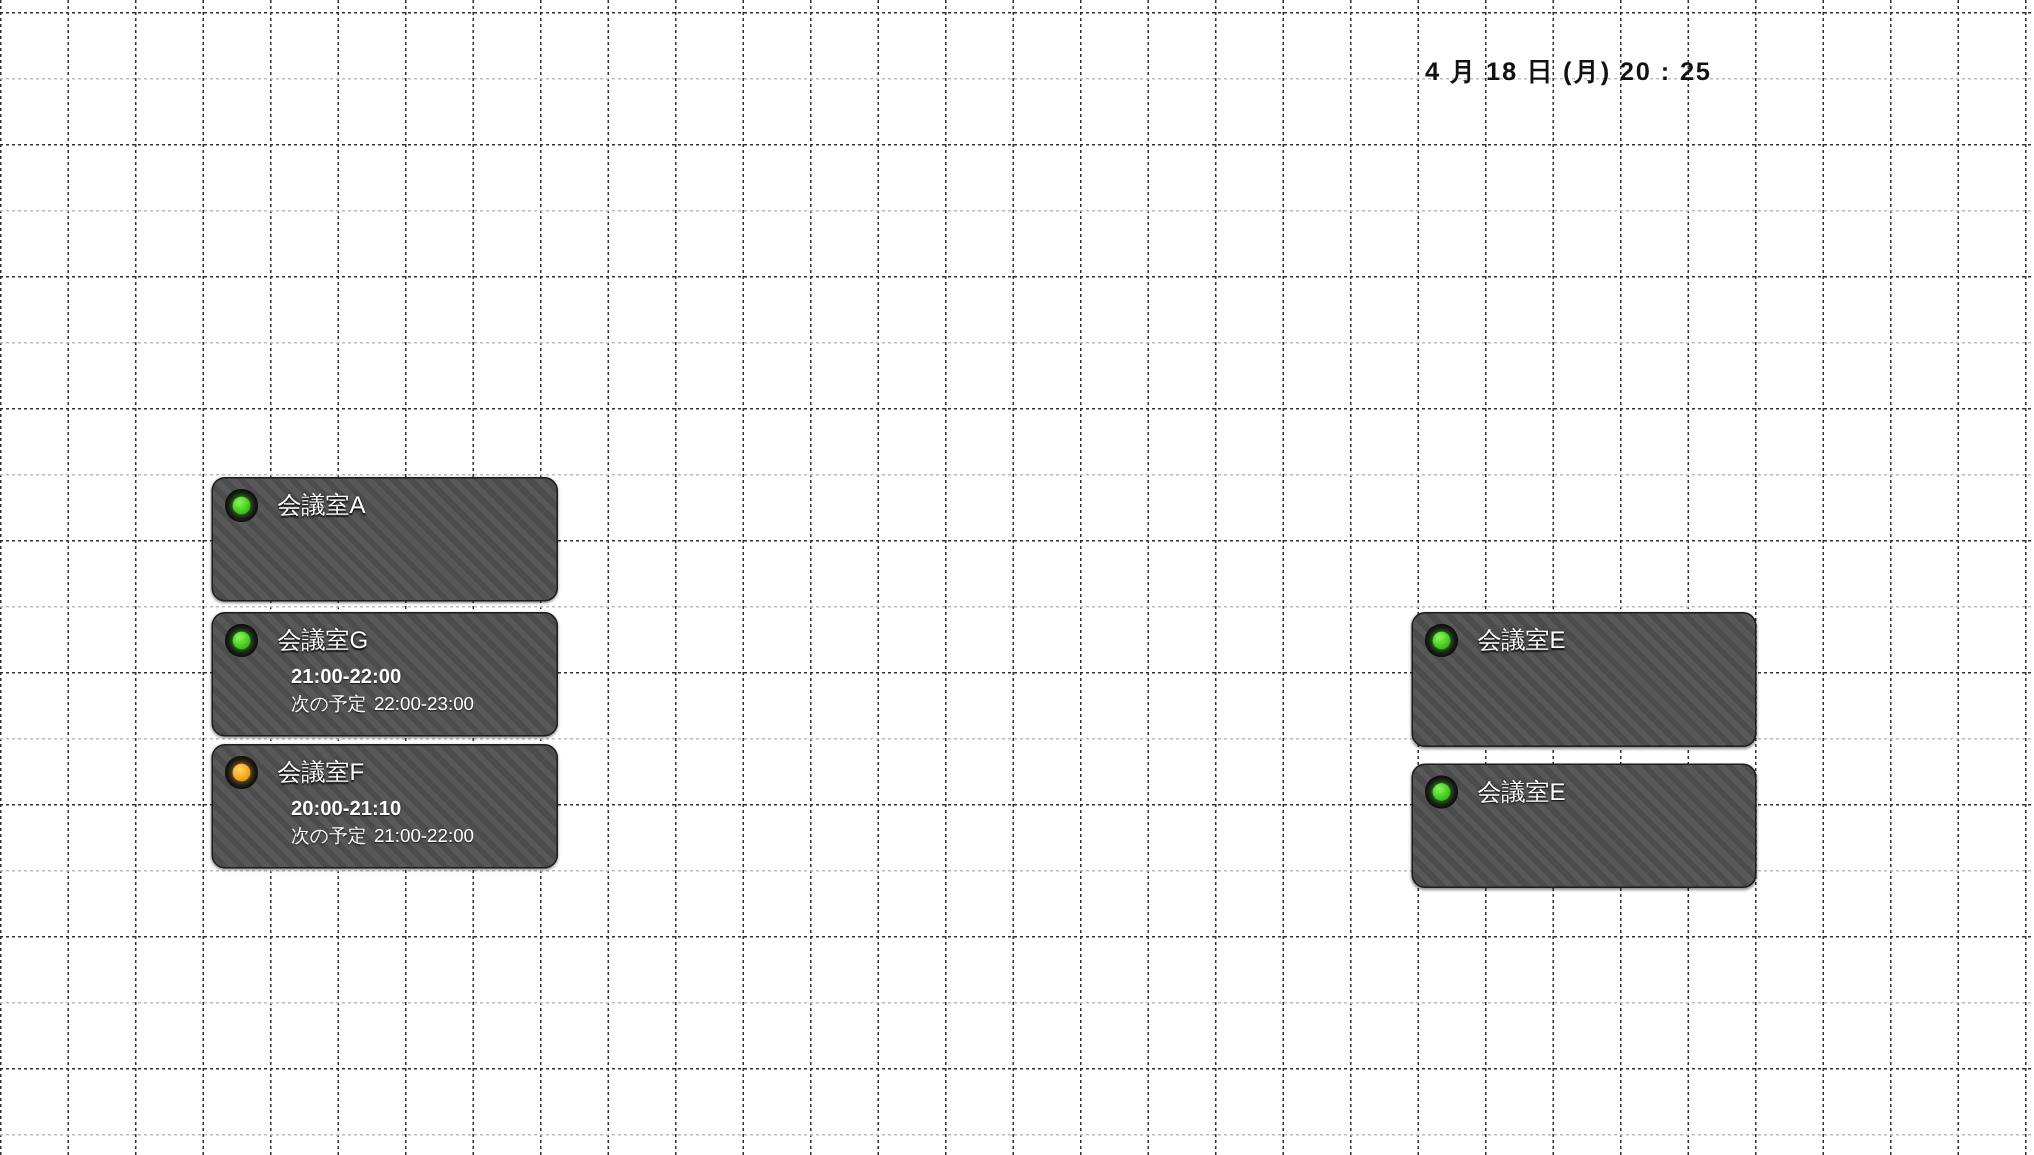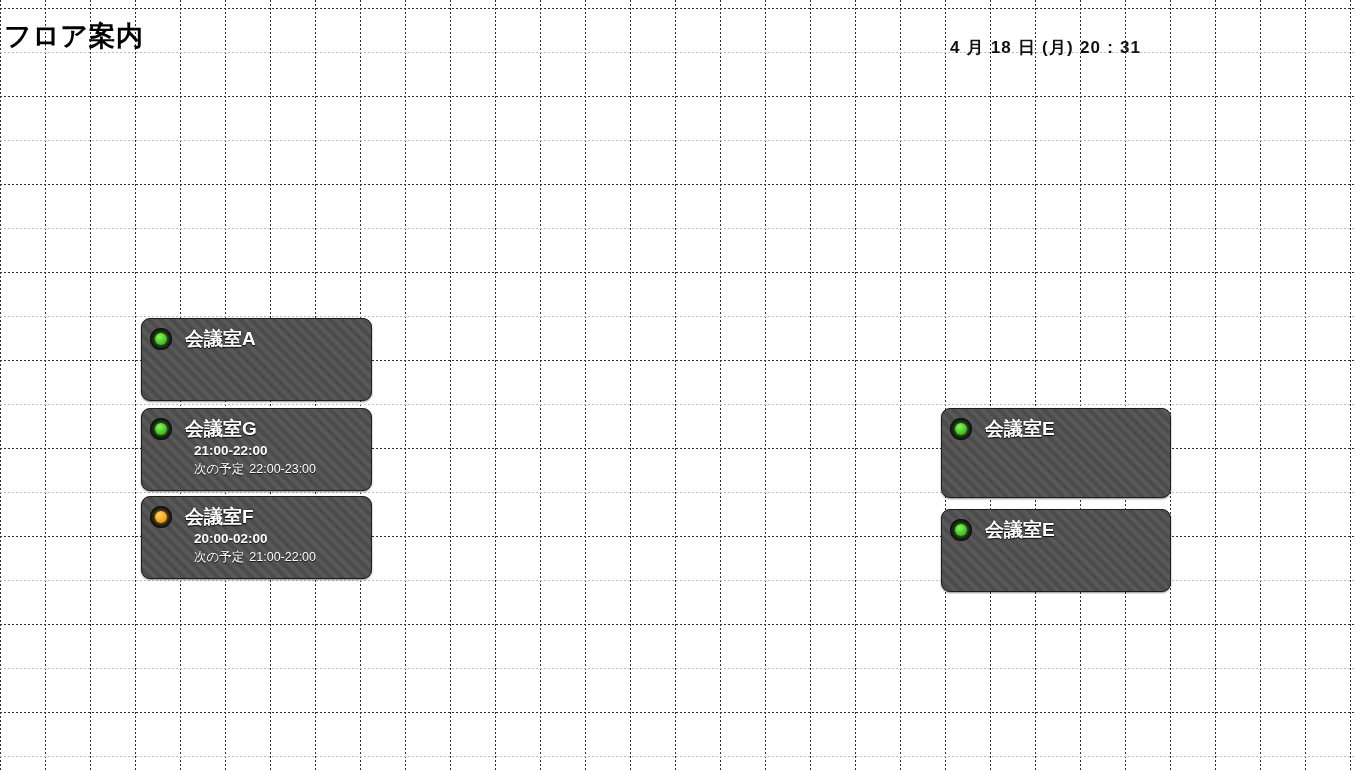--- a/index.html
+++ b/index.html
@@ -117,22 +117,22 @@
   .led.green .bulb {
     background: radial-gradient(circle at 38% 32%, #8bf55e 0%, #46cc20 55%, #2e9a12 100%);
     box-shadow: 0 0 4px rgba(80, 220, 40, 0.85);
   }
   .led.amber .bulb {
     background: radial-gradient(circle at 38% 32%, #ffd469 0%, #f7a81d 55%, #d4820a 100%);
     box-shadow: 0 0 4px rgba(245, 170, 30, 0.85);
   }
   .room-name {
     margin-left: 13px;
-    font-size: 19px;
-    font-weight: bold;
+    font-size: 16px;
+    font-weight: normal;
     color: #ffffff;
     white-space: nowrap;
     text-shadow: 0 1px 1px rgba(0,0,0,0.85), 0 0 2px rgba(0,0,0,0.6);
   }
   .card-body {
     position: absolute;
     left: 8px;
     top: 33px;
     margin-left: 44px;
   }
@@ -207,23 +207,22 @@
       <i class="major" style="top: 448px;"></i>
       <i class="minor" style="top: 492px;"></i>
       <i class="major" style="top: 536px;"></i>
       <i class="minor" style="top: 580px;"></i>
       <i class="major" style="top: 624px;"></i>
       <i class="minor" style="top: 668px;"></i>
       <i class="major" style="top: 712px;"></i>
       <i class="minor" style="top: 756px;"></i>
     </div>
 
-  <div id="page-title">フロア案内</div>
-
-  <div id="datetime">4 月 18 日 (月) 20 : 31</div>
+
+  <div id="datetime">4 月 18 日 (月) 20 : 25</div>
 
   <div id="cards">
       <div class="room-card" style="left: 141px; top: 318px; width: 231px; height: 83px;">
         <div class="card-head">
           <span class="led green">
             <span class="bulb"></span>
           </span>
           <span class="room-name">会議室A</span>
         </div>
       </div>
@@ -240,21 +239,21 @@
         </div>
       </div>
       <div class="room-card" style="left: 141px; top: 496px; width: 231px; height: 83px;">
         <div class="card-head">
           <span class="led amber">
             <span class="bulb"></span>
           </span>
           <span class="room-name">会議室F</span>
         </div>
         <div class="card-body">
-          <div class="slot-now">20:00-02:00</div>
+          <div class="slot-now">20:00-21:10</div>
           <div class="slot-next"><span class="next-label">次の予定</span><span>21:00-22:00</span></div>
         </div>
       </div>
       <div class="room-card" style="left: 941px; top: 408px; width: 230px; height: 90px;">
         <div class="card-head">
           <span class="led green">
             <span class="bulb"></span>
           </span>
           <span class="room-name">会議室E</span>
         </div>

